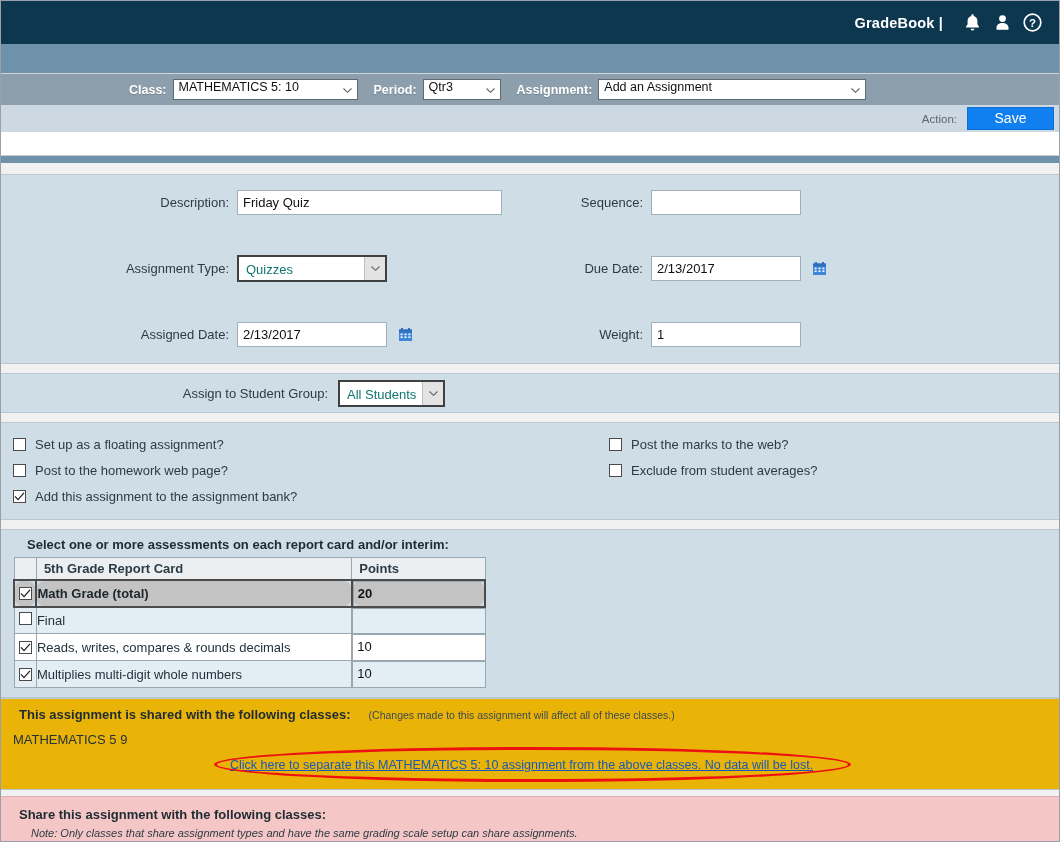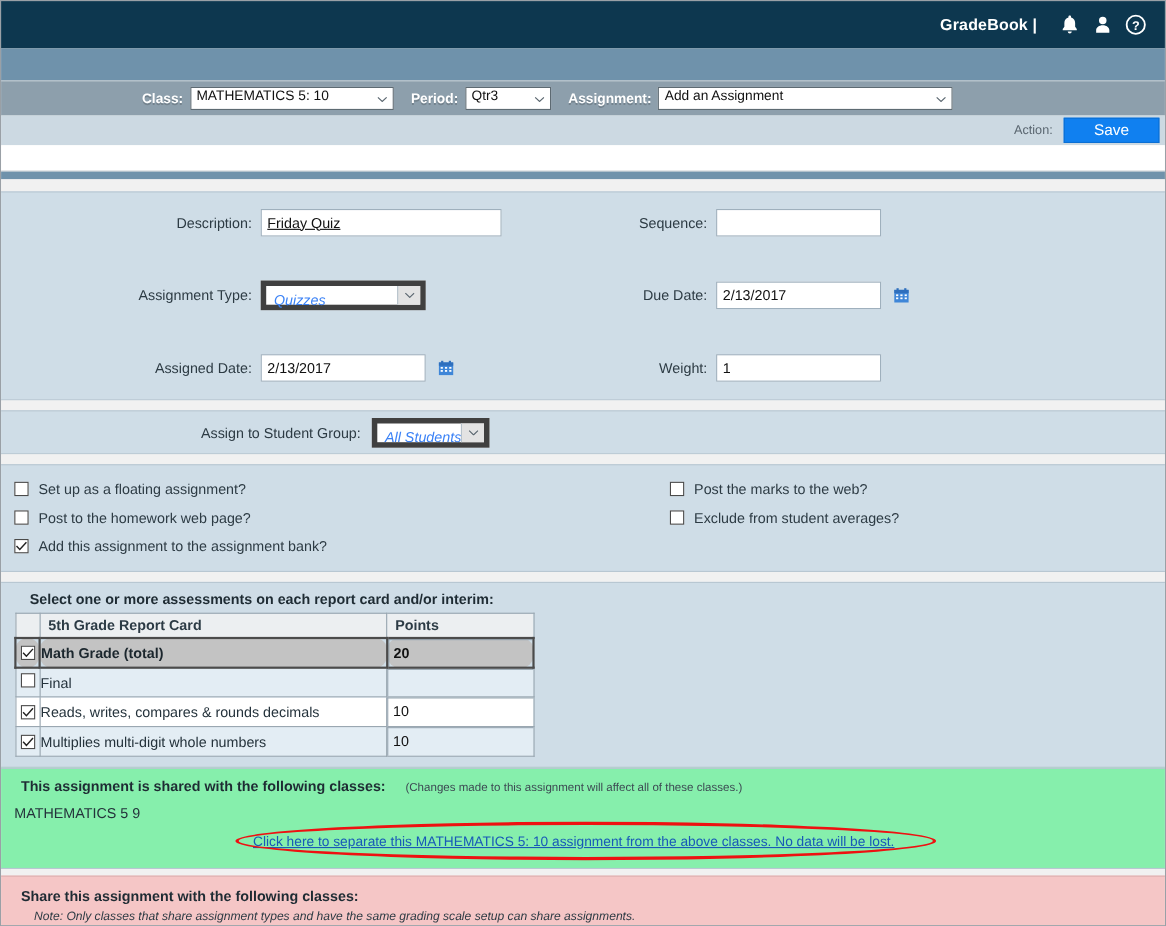--- a/index.html
+++ b/index.html
@@ -192,39 +192,38 @@
     height: 25px;
     box-sizing: border-box;
     font-size: 13px;
     color: #111;
     padding: 0 5px;
     line-height: 23px;
     white-space: nowrap;
     overflow: hidden;
     cursor: text;
   }
-  .tb-desc { width: 219px; text-decoration: underline; }
+  .tb-desc { width: 265px; }
   .tb-date { width: 150px; }
   .tb-seq  { width: 150px; }
   .tb-weight { width: 150px; }
 
   .selbox {
     position: relative;
     background: #ffffff;
-    border: 5px solid #404040;
+    border: 2px solid #404040;
     height: 27px;
     width: 150px;
     box-sizing: border-box;
     font-size: 13px;
-    color: #3b82f6;
+    color: #0f766e;
     padding: 0 28px 0 7px;
     line-height: 25px;
     white-space: nowrap;
     cursor: pointer;
-    font-style: italic;
   }
   .selbox .sb-arrow {
     position: absolute;
     right: 0; top: 0; bottom: 0;
     width: 20px;
     background: #e3e3e3;
     border-left: 1px solid #b6c2cb;
     display: flex;
     align-items: center;
     justify-content: center;
@@ -351,21 +350,21 @@
     cursor: text;
   }
   tr.row-total td { background: #c3c3c3; font-weight: bold; border-radius: 11px; }
   tr.row-total td.cell-name { font-weight: bold; color:#1b262d; }
   tr.row-total td { border-color: #4b4b4b; border-width: 2px; }
   tr.row-alt  td { background: #e3edf4; }
   tr.row-white td { background: #ffffff; }
 
   
   .shared {
-    background: #86efac;
+    background: #eab308;
     border-top: 1px solid #b8c7d2;
     border-bottom: 1px solid #b8c7d2;
     padding: 8px 0 6px 0;
     position: relative;
   }
   .shared-head {
     display: flex;
     align-items: baseline;
     padding-left: 18px;
   }

